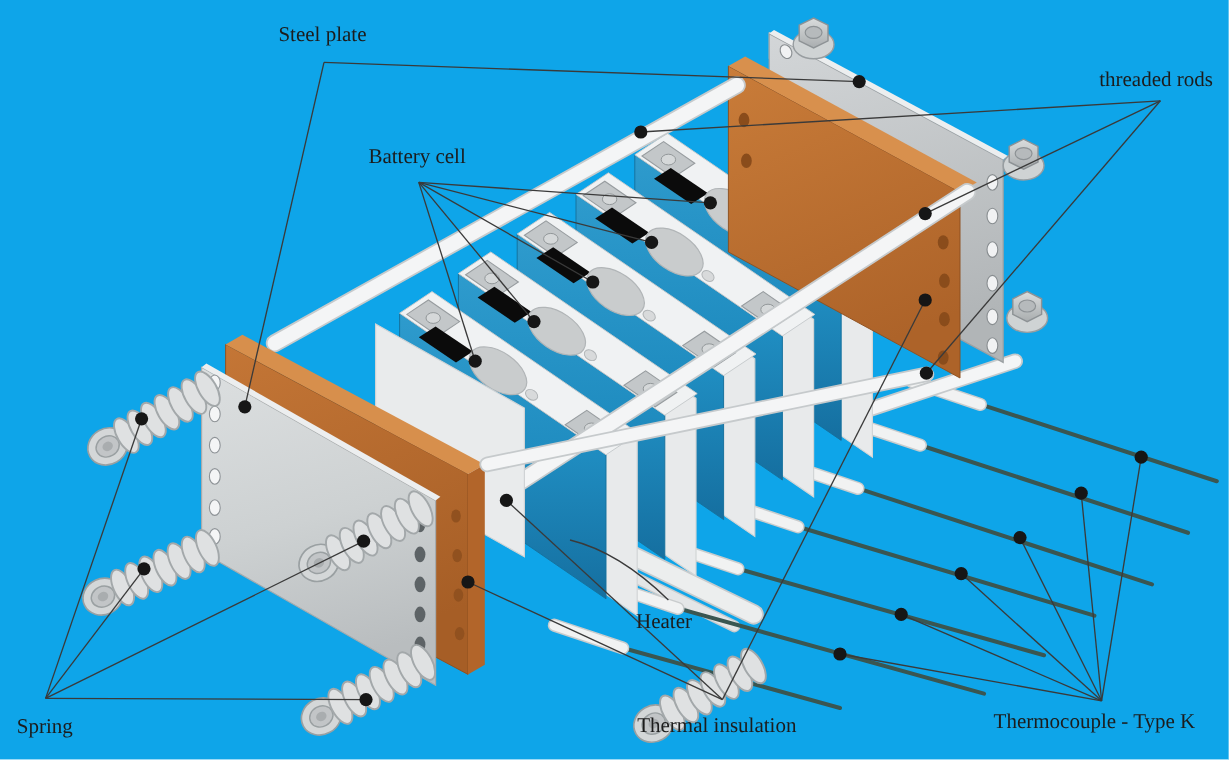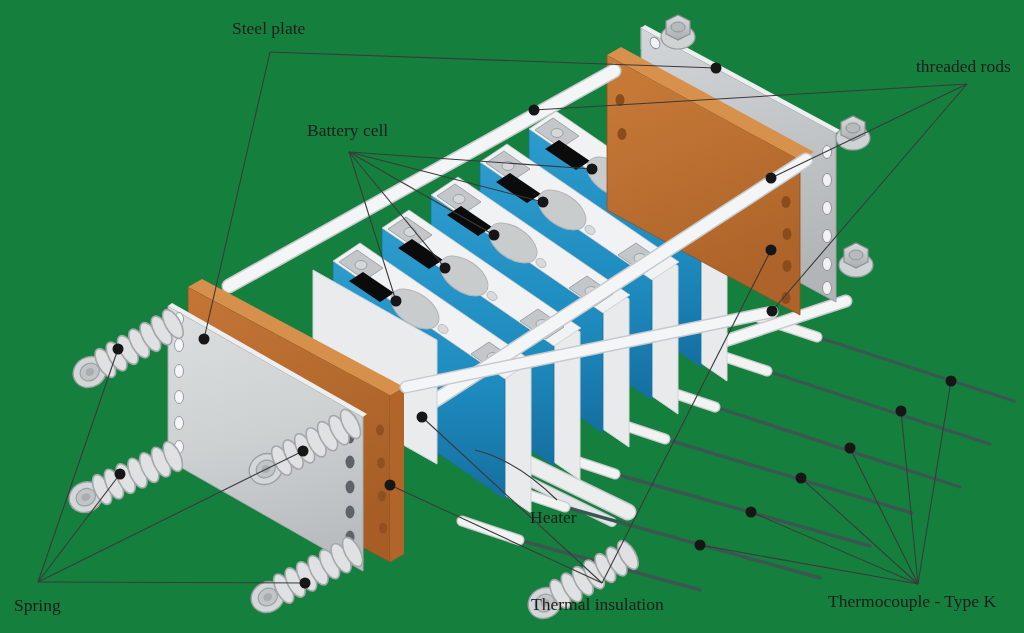--- a/index.html
+++ b/index.html
@@ -1,16 +1,16 @@
 <!DOCTYPE html>
 <html><head>
 <meta charset="utf-8">
 <style>
   html,body{margin:0;padding:0;background:#ffffff;}
-  .stage{width:1024px;height:633px;position:relative;background:#15803d;overflow:hidden;}
+  .stage{width:1024px;height:633px;position:relative;background:#0ea5e9;overflow:hidden;}
   svg{display:block;}
   .callout-text{
     font-family:"Liberation Serif","DejaVu Serif",serif;
     font-size:17.5px;
     fill:#1c1c1c;
   }
   .leader{stroke:#3a3a3a;stroke-width:1.1;fill:none;}
   .dot{fill:#161616;}
 </style>
 </head>

